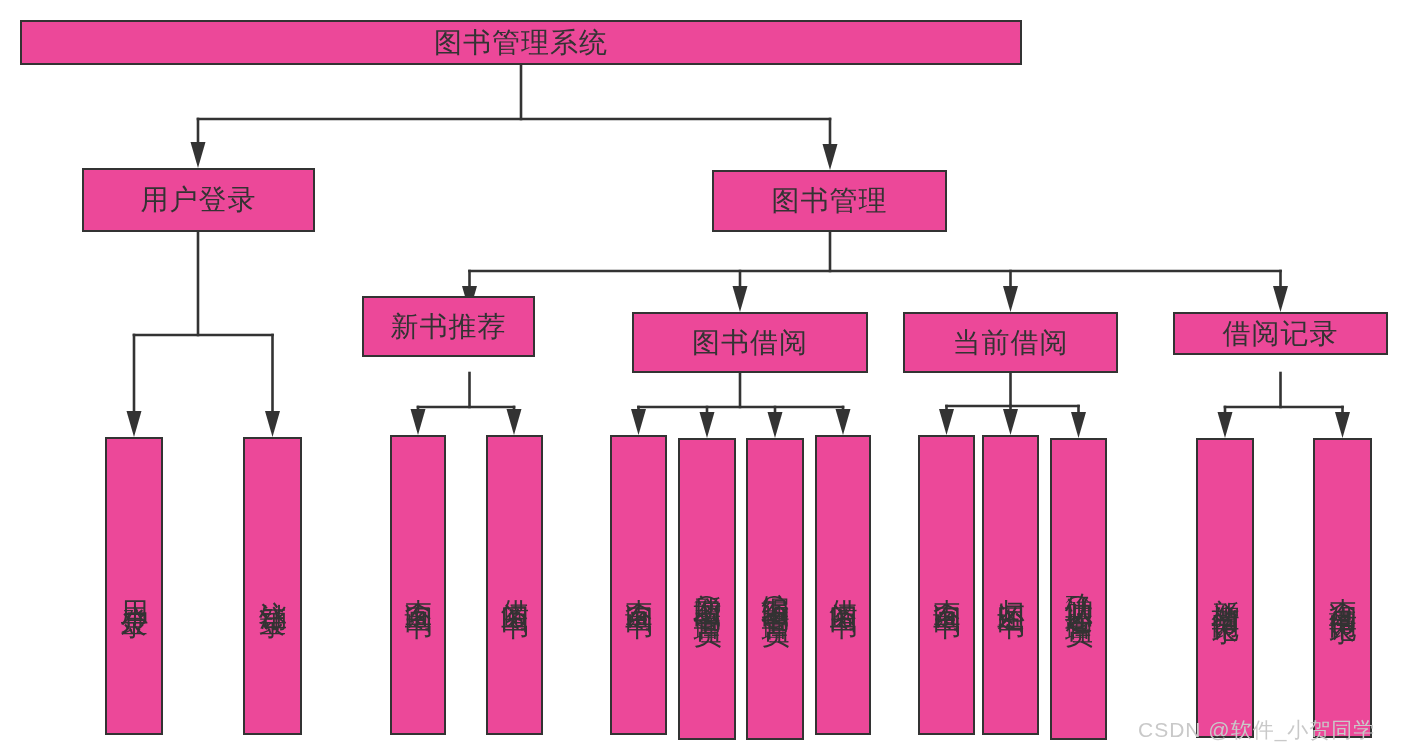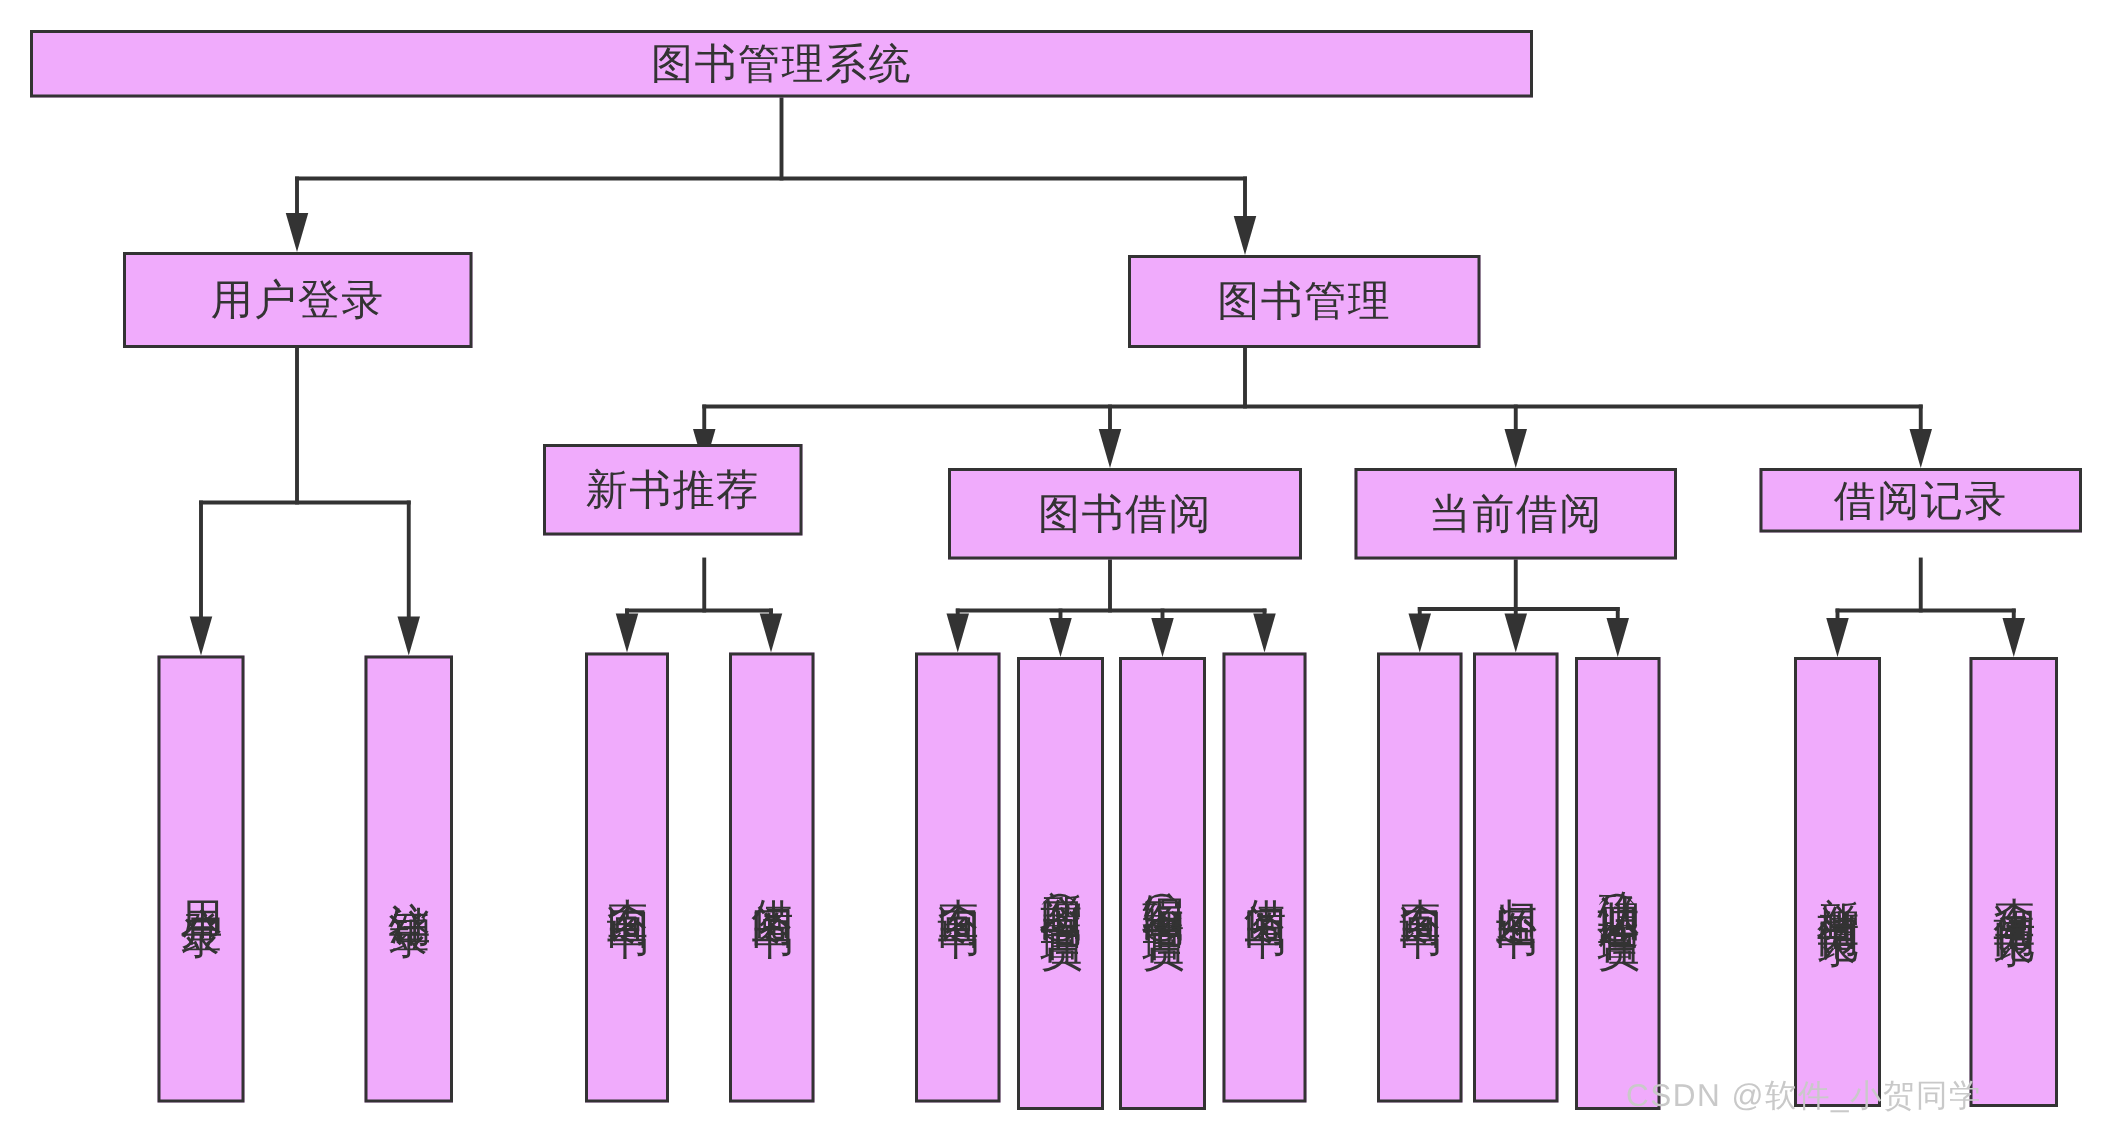--- a/index.html
+++ b/index.html
@@ -10,38 +10,38 @@
     background: var(--background, #fff);
     font-family: "Liberation Sans", sans-serif;
     overflow: hidden;
   }
   .connectors { position: absolute; left: 0; top: 0; width: 1405px; height: 747px; }
   .connectors line { stroke: var(--line, #333); stroke-width: 2.6; stroke-linecap: square; }
   .connectors polygon { fill: var(--line, #333); }
   .box {
     position: absolute;
     box-sizing: border-box;
-    background: #f0abfc;
+    background: #ec4899;
     border: 2.5px solid var(--line, #333);
     color: var(--text, #333);
     display: flex;
     align-items: center;
     justify-content: center;
     line-height: 1;
   }
   .hbox { font-size: 28px; letter-spacing: 1px; }
   .vbox {
     font-size: 28px;
     writing-mode: vertical-rl;
     text-orientation: mixed;
     letter-spacing: 4px;
   }
   .watermark {
     position: absolute;
-    left: 1084px;
+    left: 1138px;
     top: 716px;
     font-size: 21px;
     letter-spacing: 1px;
     color: var(--watermark, #c9c9c9);
     white-space: nowrap;
     z-index: 5;
   }
 </style>
 </head>
 <body>
@@ -120,21 +120,21 @@
       <line x1="1225" y1="407" x2="1225" y2="416"></line>
       <polygon points="1217.5,412 1232.5,412 1225,438"></polygon>
       <line x1="1342.5" y1="407" x2="1342.5" y2="416"></line>
       <polygon points="1335,412 1350,412 1342.5,438"></polygon>
     </g>
   </svg>
 
   <div class="box hbox" style="left:20px;top:20px;width:1002px;height:45px">图书管理系统</div>
 
   <div class="box hbox" style="left:82px;top:168px;width:233px;height:64px">用户登录</div>
-  <div class="box hbox" style="left:752px;top:170px;width:235px;height:62px">图书管理</div>
+  <div class="box hbox" style="left:712px;top:170px;width:235px;height:62px">图书管理</div>
 
   <div class="box hbox" style="left:362px;top:296px;width:173px;height:61px">新书推荐</div>
   <div class="box hbox" style="left:632px;top:312px;width:236px;height:61px">图书借阅</div>
   <div class="box hbox" style="left:903px;top:312px;width:215px;height:61px">当前借阅</div>
   <div class="box hbox" style="left:1173px;top:312px;width:215px;height:43px">借阅记录</div>
 
   <div class="box vbox" style="left:105px;top:437px;width:58px;height:298px">用户登录</div>
   <div class="box vbox" style="left:243px;top:437px;width:59px;height:298px">注销登录</div>
 
   <div class="box vbox" style="left:390px;top:435px;width:56px;height:300px">查询图书</div>

